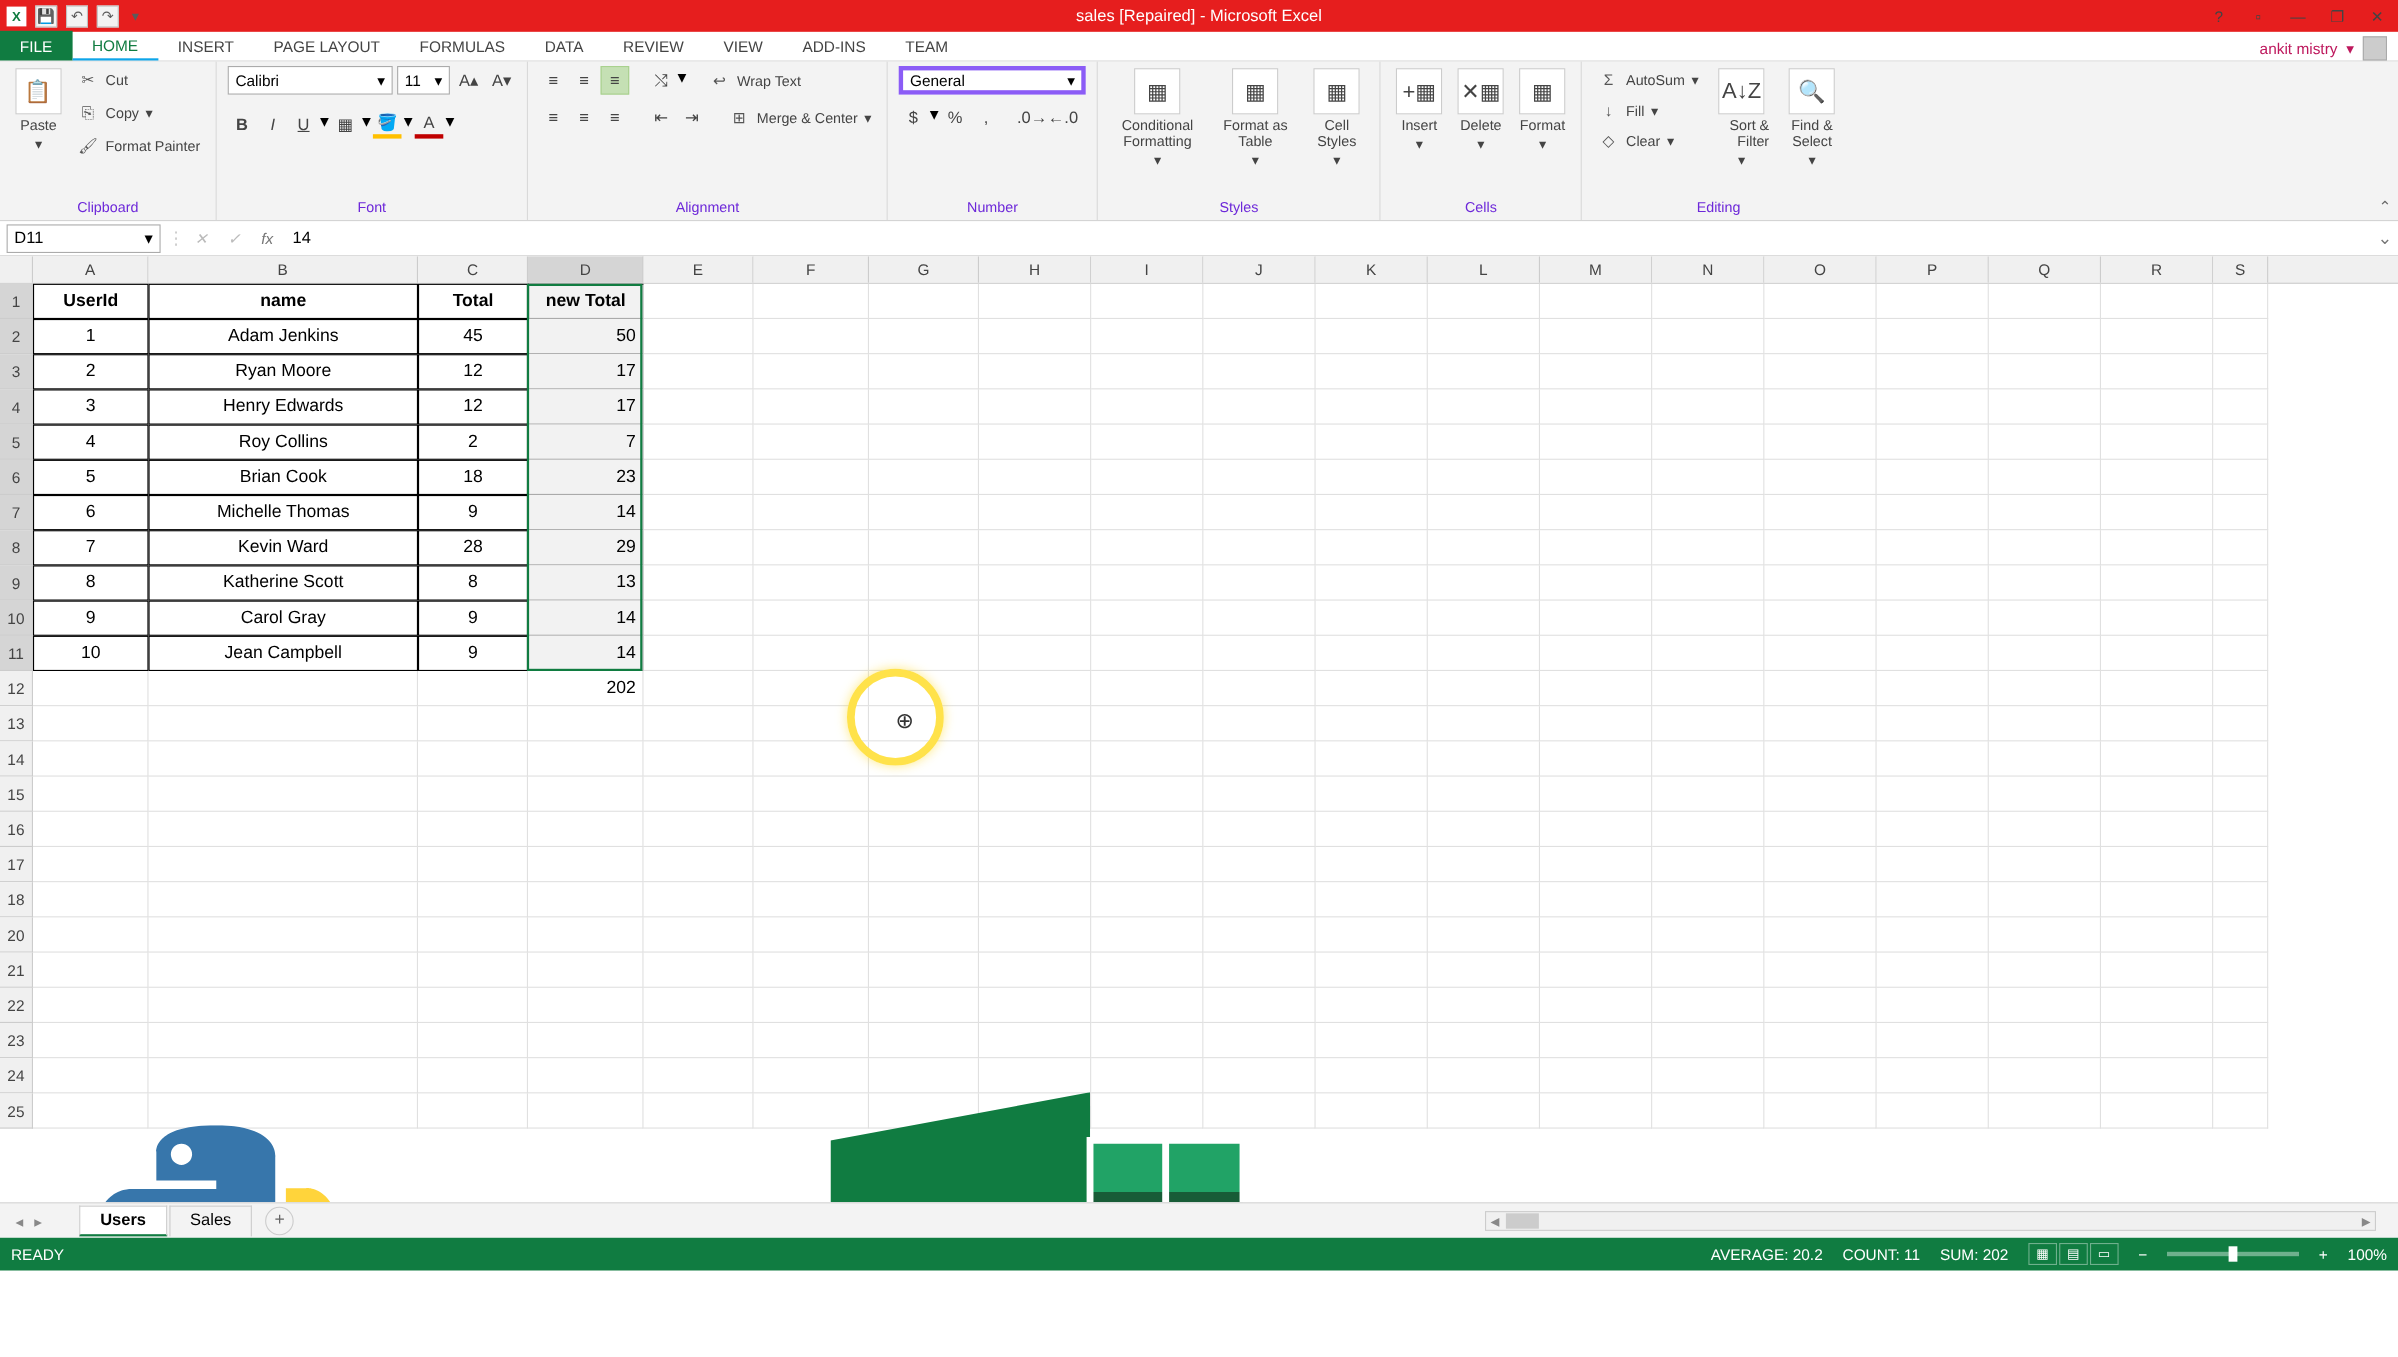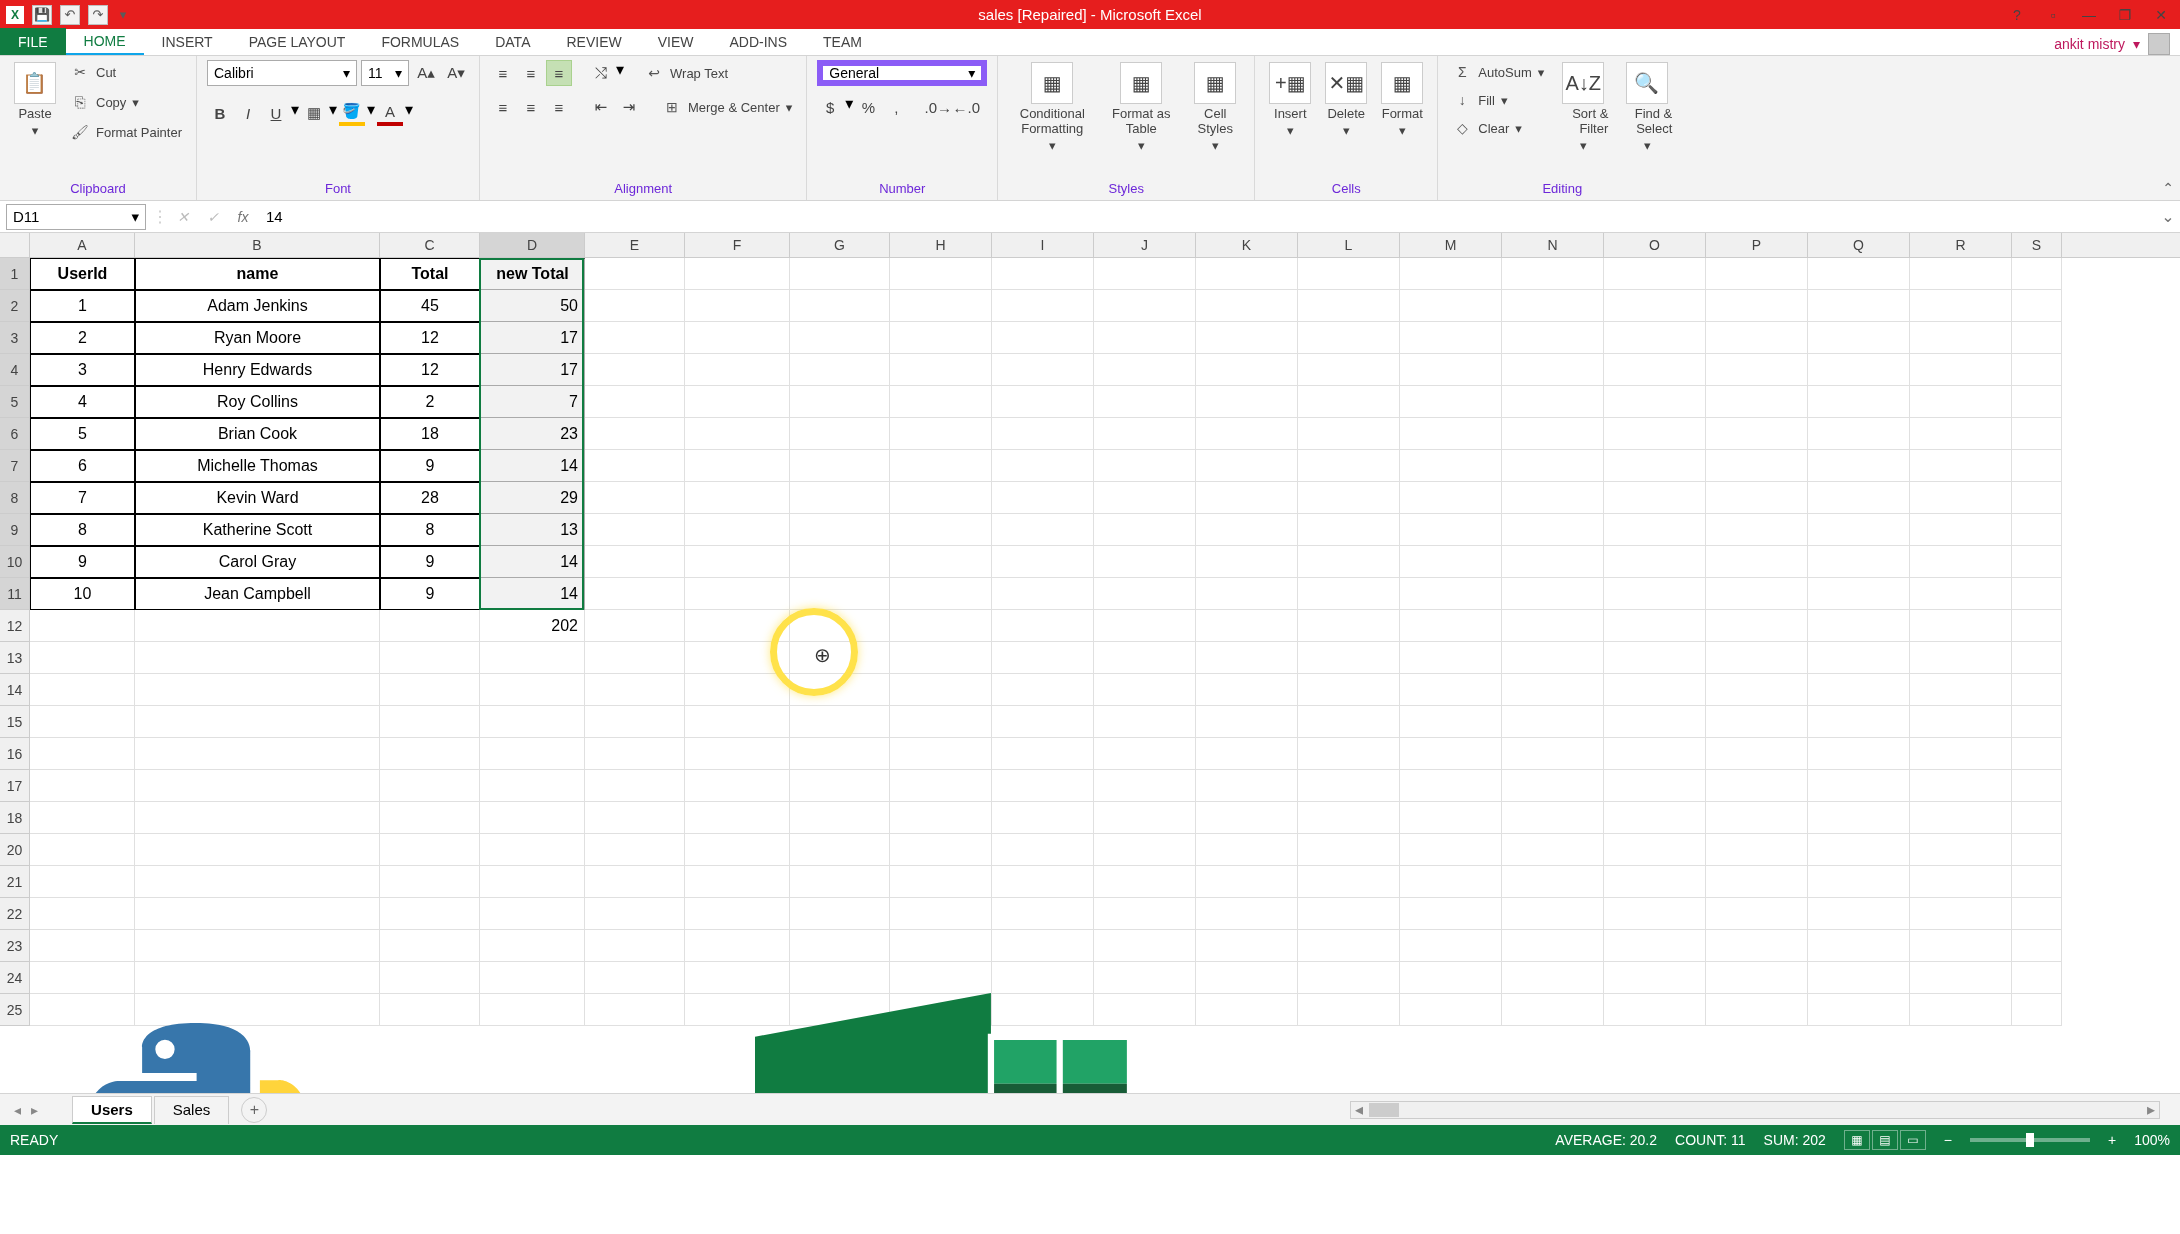--- a/index.html
+++ b/index.html
@@ -33,21 +33,21 @@
 .icon-lg { width: 42px; height: 42px; border: 1px solid #ccc; background: #fff; display: flex; align-items: center; justify-content: center; font-size: 20px; }
 .icon-sm { width: 20px; height: 20px; display: inline-flex; align-items: center; justify-content: center; font-size: 14px; color: #555; }
 
 .font-row { display: flex; align-items: flex-end; gap: 4px; margin-bottom: 6px; }
 .font-name { width: 150px; height: 26px; border: 1px solid #ababab; background: #fff; padding: 0 6px; font-size: 14px; display: flex; align-items: center; justify-content: space-between; }
 .font-size { width: 48px; height: 26px; border: 1px solid #ababab; background: #fff; padding: 0 6px; font-size: 14px; display: flex; align-items: center; justify-content: space-between; }
 .btn-row { display: flex; gap: 2px; }
 .fmt-btn { width: 26px; height: 26px; display: flex; align-items: center; justify-content: center; font-size: 15px; color: #444; cursor: pointer; }
 .fmt-btn.active { background: #c5e0b4; border: 1px solid #a9d18e; }
 
-.number-fmt { width: 170px; height: 26px; border: 6px solid #8b5cf6; background: #fff; padding: 0 6px; font-size: 14px; display: flex; align-items: center; justify-content: space-between; }
+.number-fmt { width: 170px; height: 26px; border: 4px solid #8b5cf6; background: #fff; padding: 0 6px; font-size: 14px; display: flex; align-items: center; justify-content: space-between; }
 
 .collapse-ribbon { position: absolute; right: 6px; bottom: 4px; font-size: 14px; color: #666; }
 
 
 .formula-bar { height: 32px; border-bottom: 1px solid #d4d4d4; display: flex; align-items: center; background: #fff; }
 .name-box { width: 140px; height: 26px; margin: 0 6px; border: 1px solid #ababab; padding: 0 6px; display: flex; align-items: center; justify-content: space-between; font-size: 15px; }
 .fx-btn { width: 30px; height: 26px; display: flex; align-items: center; justify-content: center; font-size: 14px; color: #777; font-style: italic; }
 .formula-input { flex: 1; height: 26px; padding: 0 8px; font-size: 15px; display: flex; align-items: center; }
 .formula-expand { width: 24px; color: #777; display: flex; align-items: center; justify-content: center; }
 
@@ -309,21 +309,21 @@
             <span>▾</span>
           </div>
       </div>
       <div class="vbtn">
           <span class="icon-lg">A↓Z</span>
           <span style="max-width:50px;text-align:right">Sort &amp; Filter</span>
           <span>▾</span>
         </div>
       <div class="vbtn">
           <span class="icon-lg">🔍</span>
-          <span style="max-width:50px;text-align:right">Find &amp; Select</span>
+          <span style="max-width:50px;text-align:center">Find &amp; Select</span>
           <span>▾</span>
         </div>
     </div>
     <div class="group-label">Editing</div>
   </div>
 
   <span class="collapse-ribbon">⌃</span>
 </div>
 
 <div class="formula-bar">

